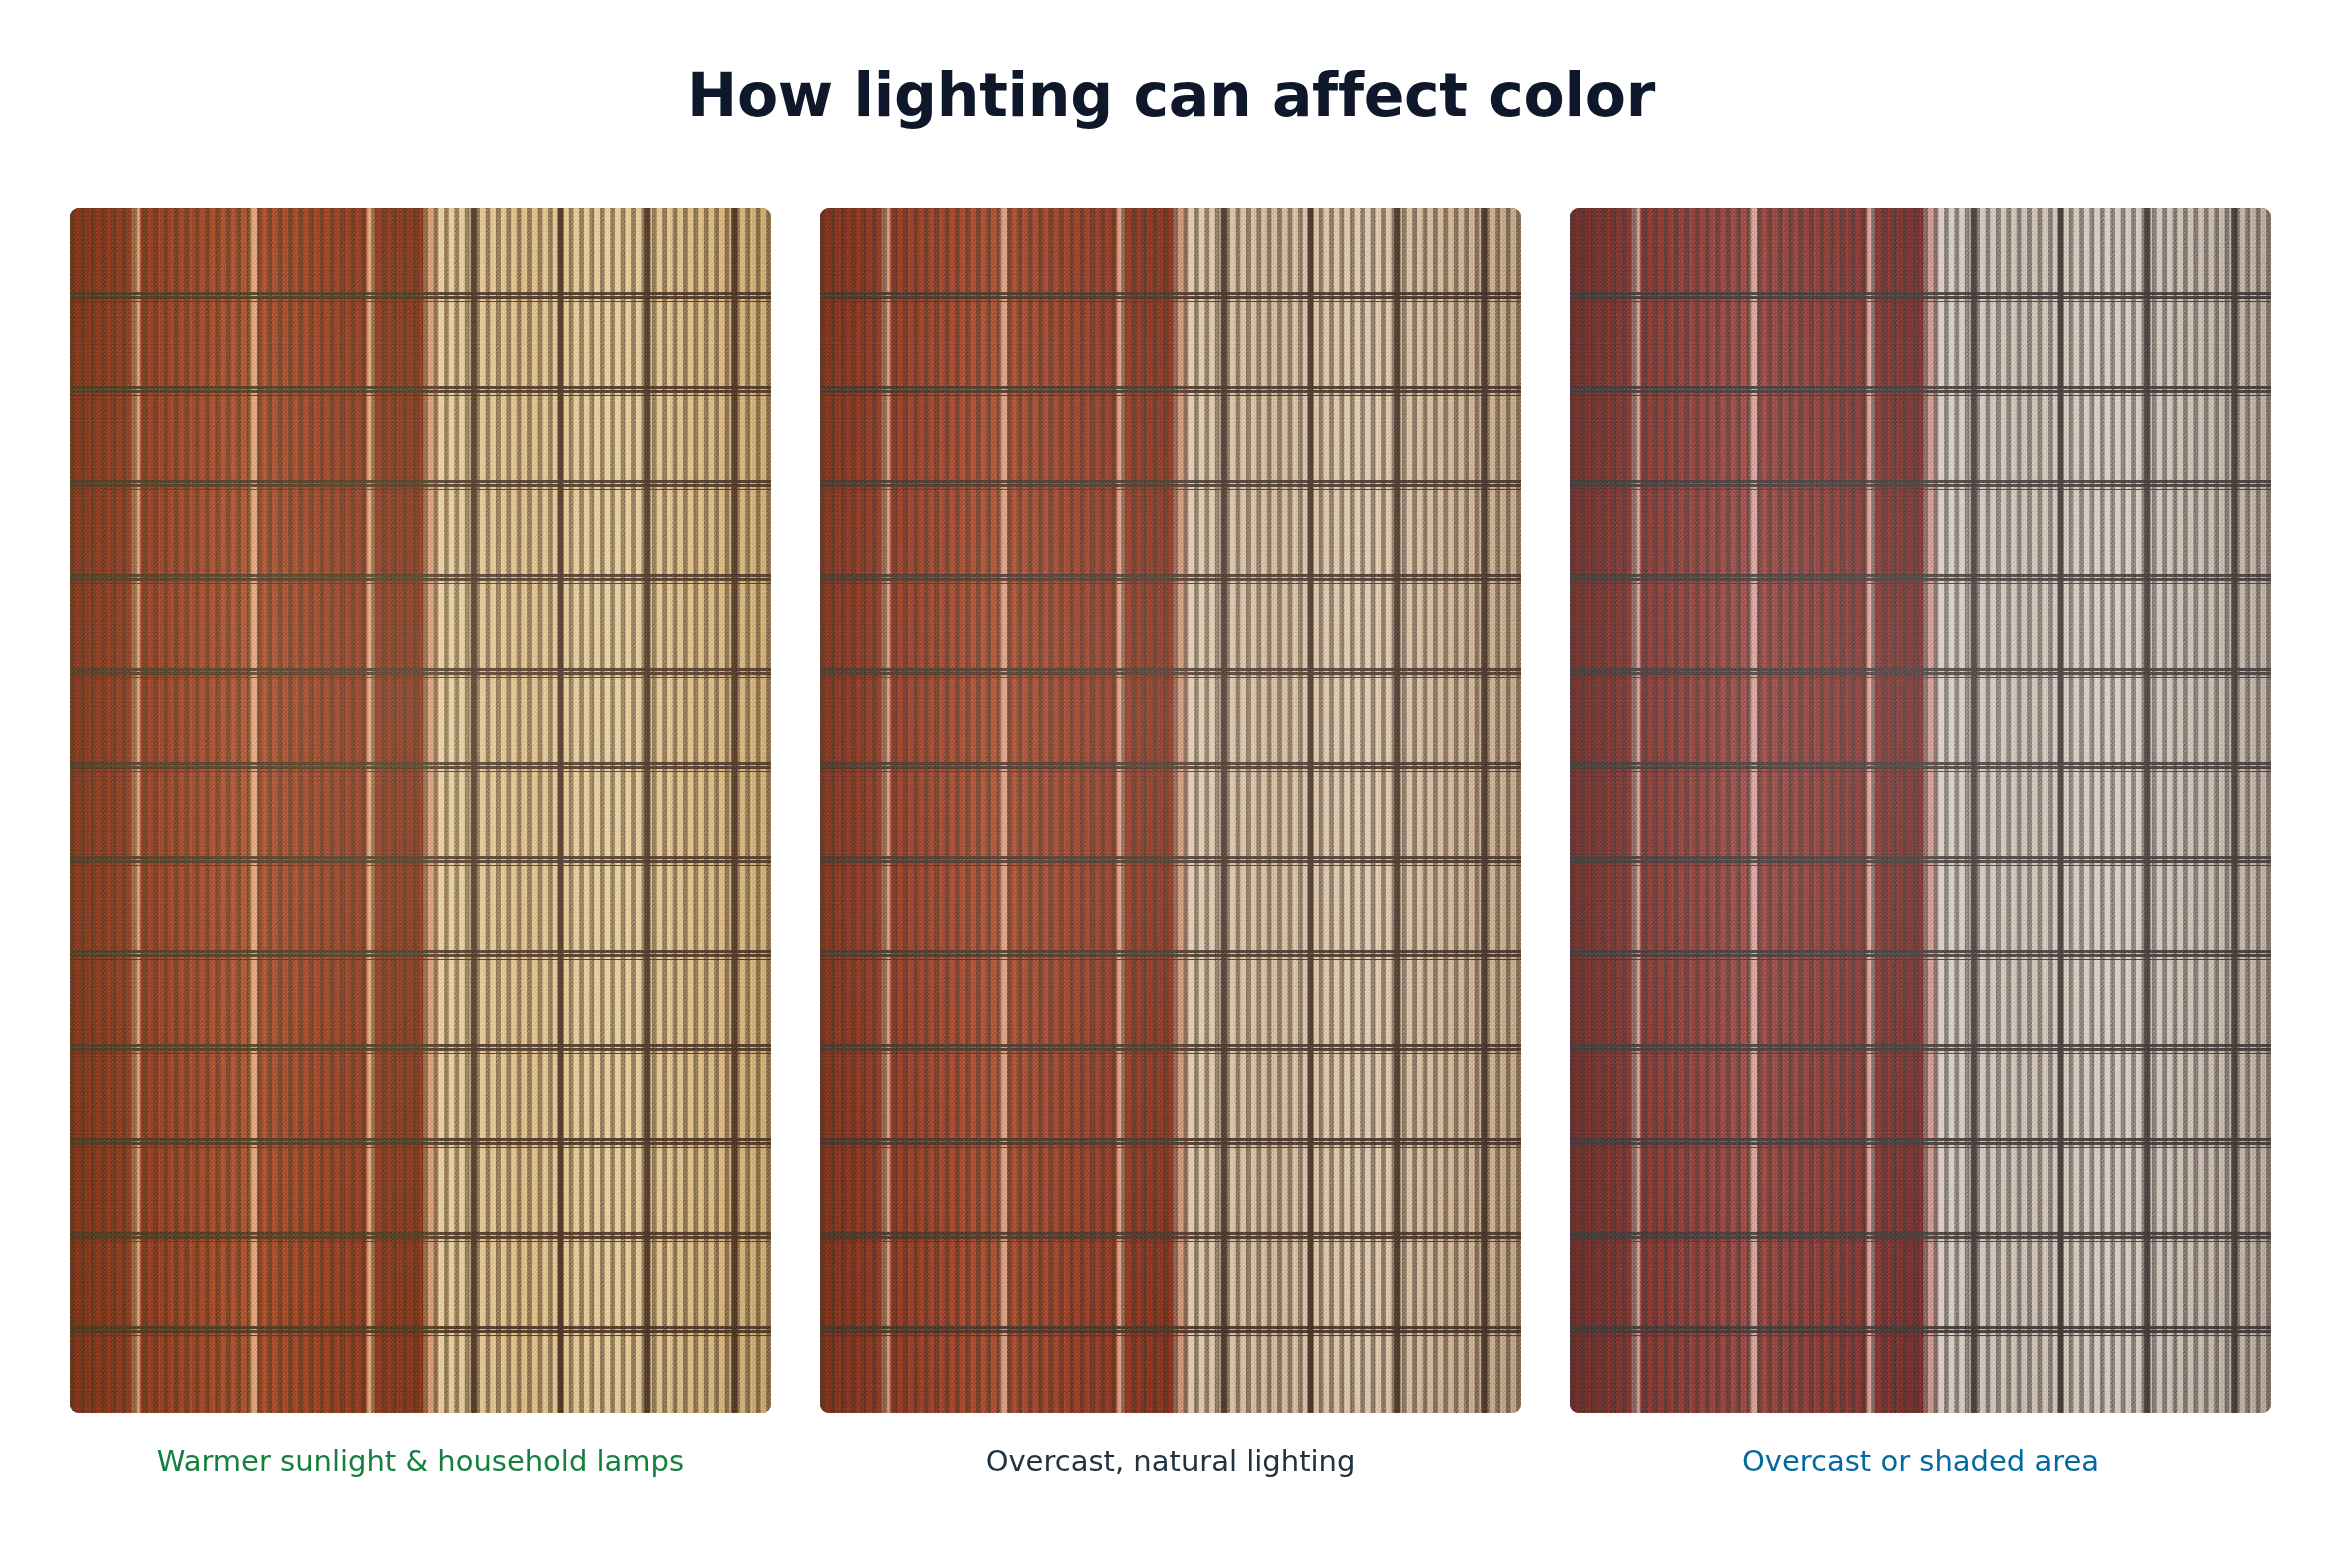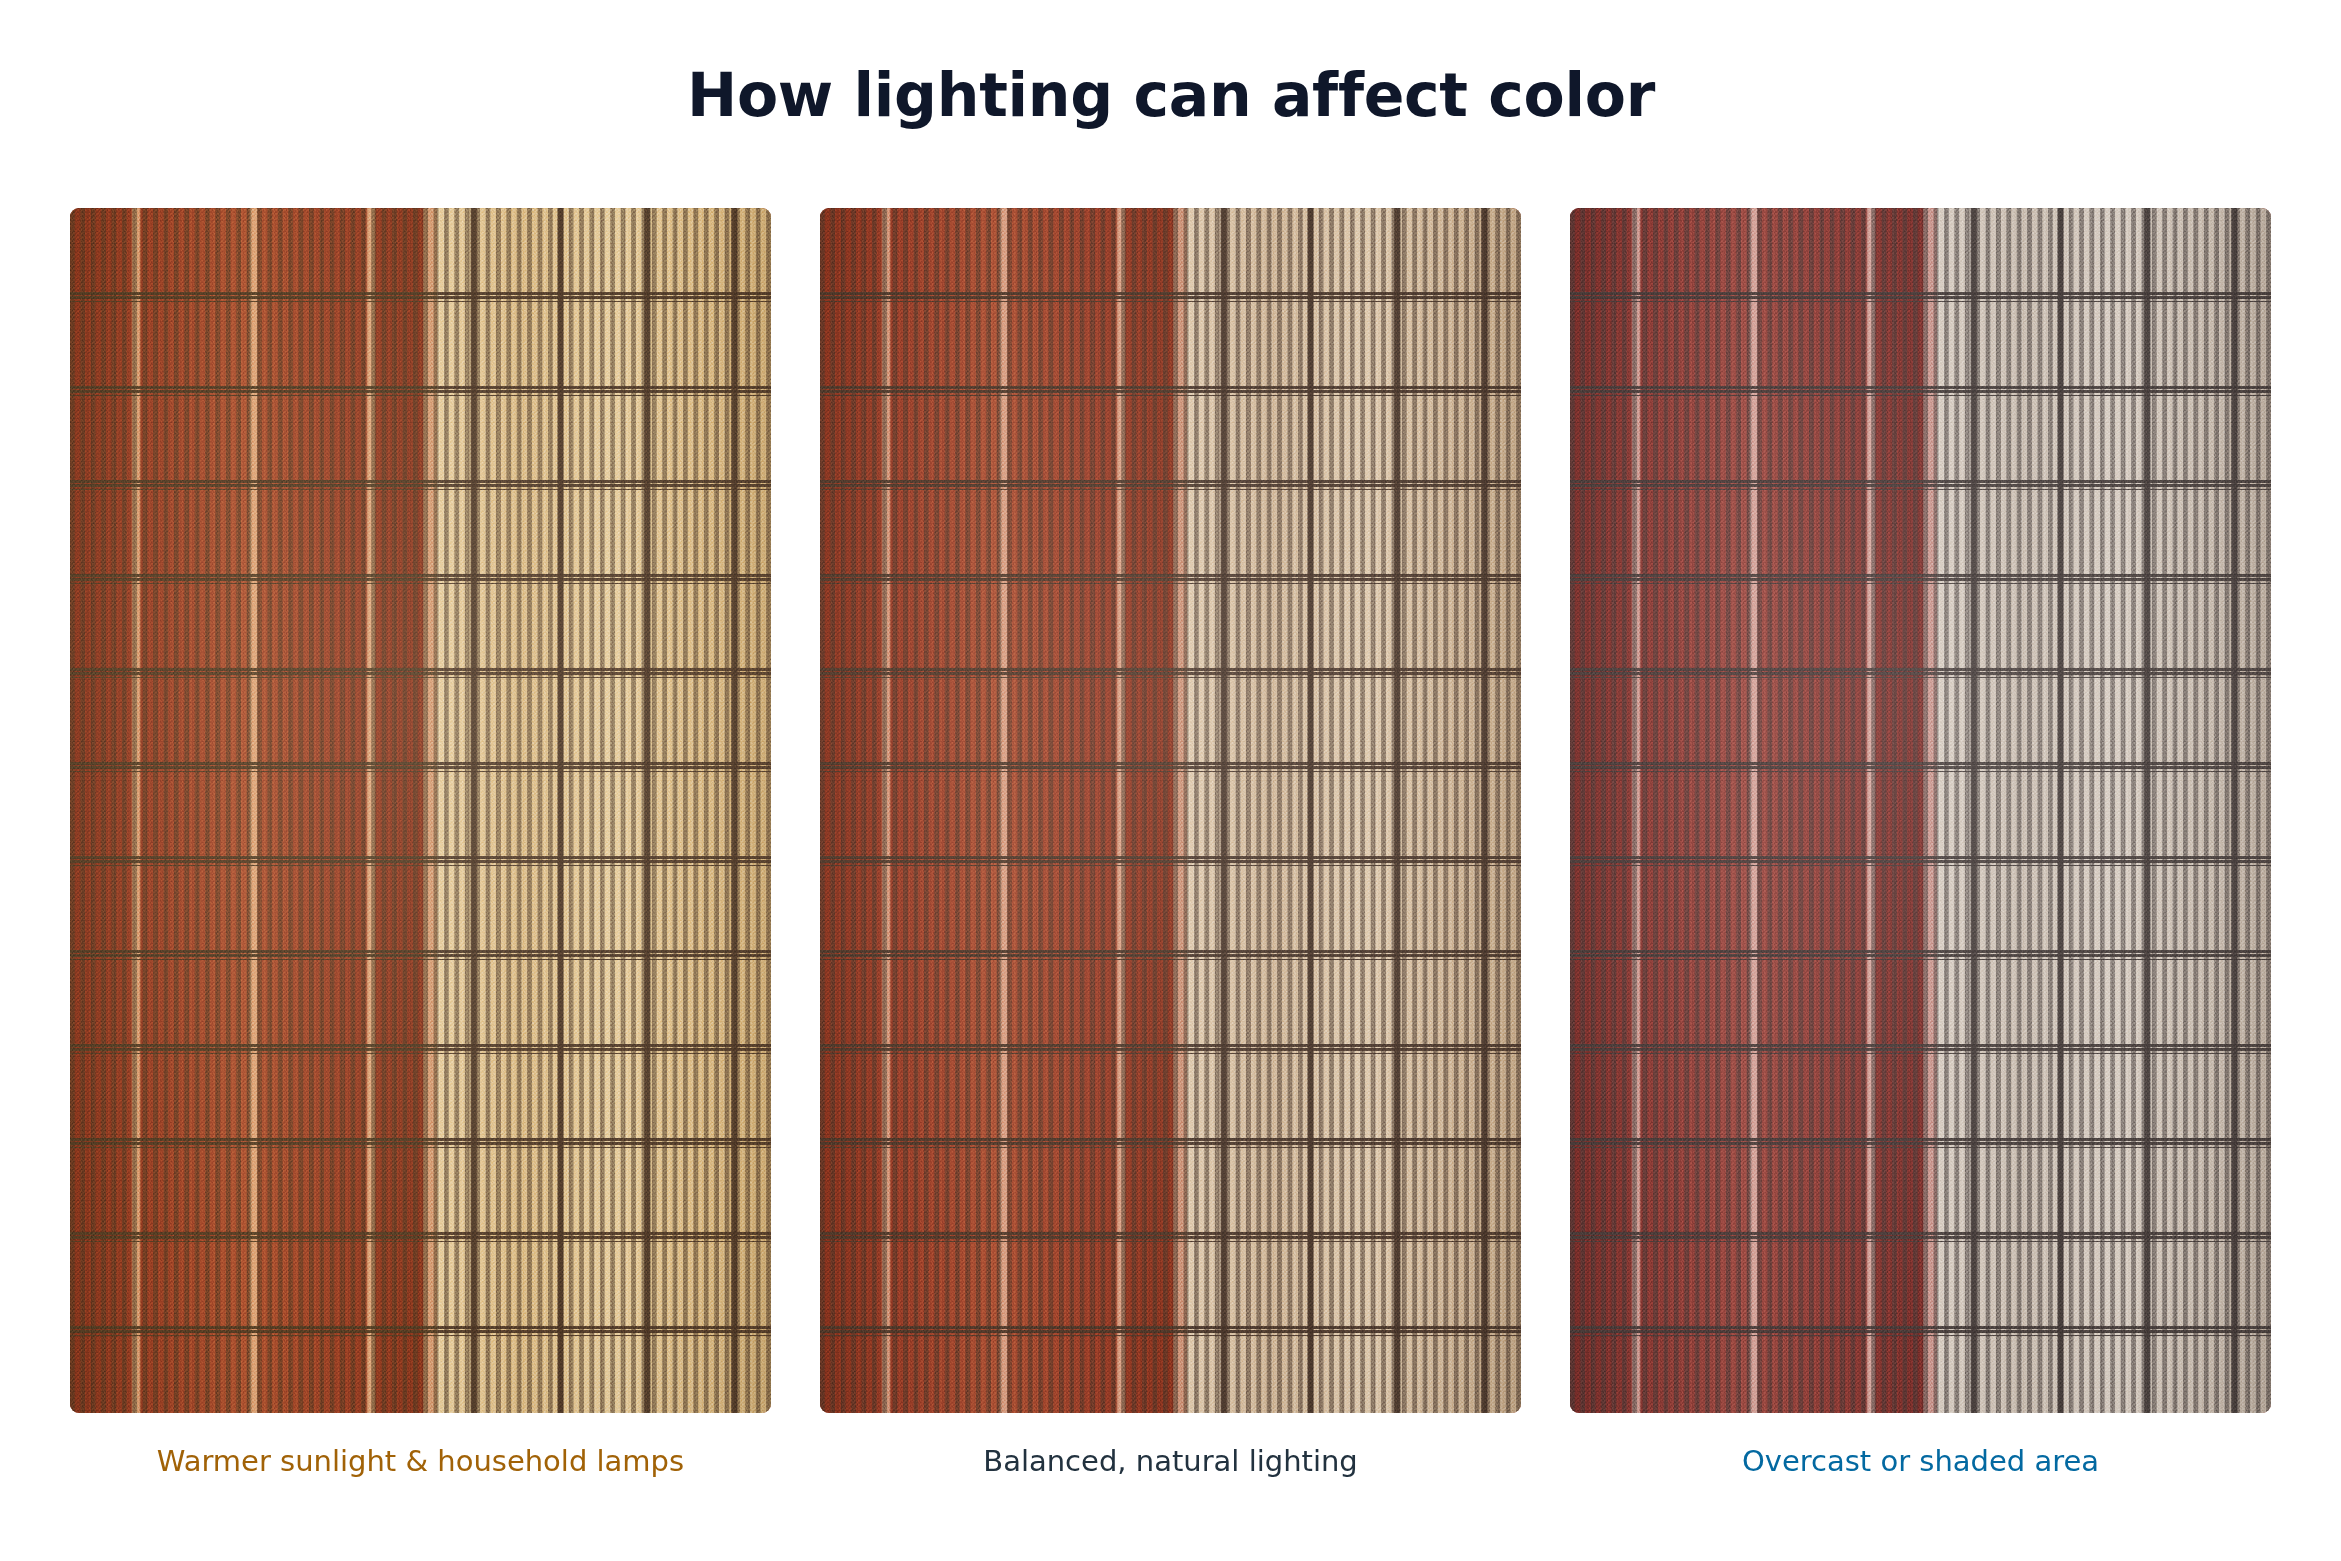--- a/index.html
+++ b/index.html
@@ -127,37 +127,37 @@
         <div class="rug-left" id="sw0-L" style="background: linear-gradient(to right, rgb(134, 52, 27) 0%, rgb(156, 63, 35) 22%, rgb(178, 83, 48) 48%, rgb(156, 63, 35) 74%, rgb(134, 52, 27) 100%); width: 52.4%;"></div>
         <div class="rug-right" id="sw0-R" style="background: linear-gradient(to right, rgb(238, 211, 161) 0%, rgb(226, 192, 135) 26%, rgb(238, 211, 161) 52%, rgb(226, 192, 135) 78%, rgb(210, 174, 116) 100%); width: 47.6%;"></div>
         <div class="rug-left" id="sw0-LV" style="width: 52.4%; background-image: linear-gradient(to right, rgba(0, 0, 0, 0) 0%, rgba(0, 0, 0, 0) 16.7%, rgba(229, 168, 120, 0.97) 17.15%, rgba(229, 168, 120, 0.97) 18.85%, rgba(0, 0, 0, 0) 19.3%, rgba(0, 0, 0, 0) 48.7%, rgba(229, 168, 120, 0.97) 49.15%, rgba(229, 168, 120, 0.97) 50.85%, rgba(0, 0, 0, 0) 51.3%, rgba(0, 0, 0, 0) 80.7%, rgba(229, 168, 120, 0.97) 81.15%, rgba(229, 168, 120, 0.97) 82.85%, rgba(0, 0, 0, 0) 83.3%, rgba(0, 0, 0, 0) 100%), linear-gradient(to right, rgba(0, 0, 0, 0) 0%, rgba(0, 0, 0, 0) 96.2%, rgba(221, 160, 116, 0.98) 96.4%, rgba(221, 160, 116, 0.98) 100%); box-shadow: transparent 0px 0px 0px 0px inset;"></div>
         <div class="rug-right" id="sw0-RV" style="width: 47.6%; background-image: linear-gradient(to right, rgba(0, 0, 0, 0) 0%, rgba(0, 0, 0, 0) 9.9%, rgba(75, 53, 36, 0.93) 10.25%, rgba(75, 53, 36, 0.93) 11.75%, rgba(0, 0, 0, 0) 12.1%, rgba(0, 0, 0, 0) 35.9%, rgba(75, 53, 36, 0.93) 36.25%, rgba(75, 53, 36, 0.93) 37.75%, rgba(0, 0, 0, 0) 38.1%, rgba(0, 0, 0, 0) 61.9%, rgba(75, 53, 36, 0.93) 62.25%, rgba(75, 53, 36, 0.93) 63.75%, rgba(0, 0, 0, 0) 64.1%, rgba(0, 0, 0, 0) 87.9%, rgba(75, 53, 36, 0.93) 88.25%, rgba(75, 53, 36, 0.93) 89.75%, rgba(0, 0, 0, 0) 90.1%, rgba(0, 0, 0, 0) 100%);"></div>
         <div class="rug-base" id="sw0-H" style="background-image: repeating-linear-gradient(to right, rgba(79, 59, 34, 0.55) 0px, rgba(79, 59, 34, 0.55) 4.6px, rgba(0, 0, 0, 0) 4.6px, rgba(0, 0, 0, 0) 10.4px), repeating-linear-gradient(rgba(0, 0, 0, 0) 0px, rgba(0, 0, 0, 0) 84px, rgba(79, 59, 34, 0.92) 84px, rgba(79, 59, 34, 0.92) 87px, rgba(0, 0, 0, 0) 87px, rgba(0, 0, 0, 0) 88px, rgba(79, 59, 34, 0.92) 88px, rgba(79, 59, 34, 0.92) 91px, rgba(0, 0, 0, 0) 91px, rgba(0, 0, 0, 0) 93px, rgba(79, 59, 34, 0.92) 93px, rgba(79, 59, 34, 0.92) 96px, rgba(0, 0, 0, 0) 96px, rgba(0, 0, 0, 0) 94px); background-size: 10.4px 94px, 100% 94px; background-position: 0px 0px, 0px 0px, 0px 0px, 0px 0px; mask-image: none; clip-path: inset(0px 47.6% 0px 0px);"></div>
           <div class="rug-base" style="background-image: repeating-linear-gradient(to right, rgba(75, 53, 36, 0.55) 0px, rgba(75, 53, 36, 0.55) 4.6px, rgba(0, 0, 0, 0) 4.6px, rgba(0, 0, 0, 0) 10.4px), repeating-linear-gradient(rgba(0, 0, 0, 0) 0px, rgba(0, 0, 0, 0) 84px, rgba(75, 53, 36, 0.92) 84px, rgba(75, 53, 36, 0.92) 87px, rgba(0, 0, 0, 0) 87px, rgba(0, 0, 0, 0) 88px, rgba(75, 53, 36, 0.92) 88px, rgba(75, 53, 36, 0.92) 91px, rgba(0, 0, 0, 0) 91px, rgba(0, 0, 0, 0) 93px, rgba(75, 53, 36, 0.92) 93px, rgba(75, 53, 36, 0.92) 96px, rgba(0, 0, 0, 0) 96px, rgba(0, 0, 0, 0) 94px); background-size: 10.4px 94px, 100% 94px; clip-path: inset(0px 0px 0px 52.4%);"></div>
         <div class="pile" id="sw0-P1" style="background-image: repeating-linear-gradient(68deg, rgba(255, 255, 255, 0.3) 0px, rgba(255, 255, 255, 0.3) 0.7px, rgba(0, 0, 0, 0.3) 0.7px, rgba(0, 0, 0, 0.3) 1.3px, rgba(255, 255, 255, 0) 1.3px, rgba(255, 255, 255, 0) 2.3px), repeating-linear-gradient(112deg, rgba(0, 0, 0, 0.33) 0px, rgba(0, 0, 0, 0.33) 0.7px, rgba(255, 255, 255, 0.33) 0.7px, rgba(255, 255, 255, 0.33) 1.4px, rgba(0, 0, 0, 0) 1.4px, rgba(0, 0, 0, 0) 2.7px), repeating-linear-gradient(115deg, rgba(255, 255, 255, 0.24) 0px, rgba(255, 255, 255, 0.24) 0.8px, rgba(0, 0, 0, 0) 0.8px, rgba(0, 0, 0, 0) 3.4px); background-size: 4.6px 4.6px, 3.9px 3.9px, 5.9px 5.9px;"></div>
         <div class="pile2" id="sw0-P2" style="background-image: repeating-linear-gradient(24deg, rgba(255, 255, 255, 0.22) 0px, rgba(255, 255, 255, 0.22) 0.7px, rgba(0, 0, 0, 0.22) 0.7px, rgba(0, 0, 0, 0.22) 1.3px, rgba(255, 255, 255, 0) 1.3px, rgba(255, 255, 255, 0) 2.3px), repeating-linear-gradient(152deg, rgba(0, 0, 0, 0.243) 0px, rgba(0, 0, 0, 0.243) 0.7px, rgba(255, 255, 255, 0.243) 0.7px, rgba(255, 255, 255, 0.243) 1.4px, rgba(0, 0, 0, 0) 1.4px, rgba(0, 0, 0, 0) 2.7px), repeating-linear-gradient(71deg, rgba(255, 255, 255, 0.176) 0px, rgba(255, 255, 255, 0.176) 0.8px, rgba(0, 0, 0, 0) 0.8px, rgba(0, 0, 0, 0) 3.4px); background-size: 3.3px 3.3px, 5.2px 5.2px, 7.2px 7.2px;"></div>
         <div class="vignette" id="sw0-V" style="background: radial-gradient(130% 95% at 50% 42%, rgba(255, 255, 255, 0.1) 0%, rgba(255, 255, 255, 0) 55%, rgba(0, 0, 0, 0.1) 100%);"></div>
       </div>
-      <div class="caption" style="color: #a16207;">Warmer sunlight &amp; household lamps</div>
+      <div class="caption" style="color: #15803d;">Warmer sunlight &amp; household lamps</div>
     </div>
 
     <div class="panel-wrap">
       <div class="swatch" id="sw1">
         <div class="rug-base" id="sw1-base" style="background: rgb(156, 61, 39);"></div>
         <div class="rug-left" id="sw1-L" style="background: linear-gradient(to right, rgb(134, 49, 28) 0%, rgb(156, 61, 39) 22%, rgb(176, 81, 52) 48%, rgb(156, 61, 39) 74%, rgb(134, 49, 28) 100%); width: 52.4%;"></div>
         <div class="rug-right" id="sw1-R" style="background: linear-gradient(to right, rgb(230, 208, 179) 0%, rgb(214, 187, 155) 26%, rgb(230, 208, 179) 52%, rgb(214, 187, 155) 78%, rgb(198, 169, 135) 100%); width: 47.6%;"></div>
         <div class="rug-left" id="sw1-LV" style="width: 52.4%; background-image: linear-gradient(to right, rgba(0, 0, 0, 0) 0%, rgba(0, 0, 0, 0) 16.7%, rgba(224, 162, 131, 0.97) 17.15%, rgba(224, 162, 131, 0.97) 18.85%, rgba(0, 0, 0, 0) 19.3%, rgba(0, 0, 0, 0) 48.7%, rgba(224, 162, 131, 0.97) 49.15%, rgba(224, 162, 131, 0.97) 50.85%, rgba(0, 0, 0, 0) 51.3%, rgba(0, 0, 0, 0) 80.7%, rgba(224, 162, 131, 0.97) 81.15%, rgba(224, 162, 131, 0.97) 82.85%, rgba(0, 0, 0, 0) 83.3%, rgba(0, 0, 0, 0) 100%), linear-gradient(to right, rgba(0, 0, 0, 0) 0%, rgba(0, 0, 0, 0) 96.2%, rgba(212, 151, 122, 0.98) 96.4%, rgba(212, 151, 122, 0.98) 100%); box-shadow: transparent 0px 0px 0px 0px inset;"></div>
         <div class="rug-right" id="sw1-RV" style="width: 47.6%; background-image: linear-gradient(to right, rgba(0, 0, 0, 0) 0%, rgba(0, 0, 0, 0) 9.9%, rgba(70, 51, 40, 0.93) 10.25%, rgba(70, 51, 40, 0.93) 11.75%, rgba(0, 0, 0, 0) 12.1%, rgba(0, 0, 0, 0) 35.9%, rgba(70, 51, 40, 0.93) 36.25%, rgba(70, 51, 40, 0.93) 37.75%, rgba(0, 0, 0, 0) 38.1%, rgba(0, 0, 0, 0) 61.9%, rgba(70, 51, 40, 0.93) 62.25%, rgba(70, 51, 40, 0.93) 63.75%, rgba(0, 0, 0, 0) 64.1%, rgba(0, 0, 0, 0) 87.9%, rgba(70, 51, 40, 0.93) 88.25%, rgba(70, 51, 40, 0.93) 89.75%, rgba(0, 0, 0, 0) 90.1%, rgba(0, 0, 0, 0) 100%);"></div>
         <div class="rug-base" id="sw1-H" style="background-image: repeating-linear-gradient(to right, rgba(74, 55, 41, 0.55) 0px, rgba(74, 55, 41, 0.55) 4.6px, rgba(0, 0, 0, 0) 4.6px, rgba(0, 0, 0, 0) 10.4px), repeating-linear-gradient(rgba(0, 0, 0, 0) 0px, rgba(0, 0, 0, 0) 84px, rgba(74, 55, 41, 0.92) 84px, rgba(74, 55, 41, 0.92) 87px, rgba(0, 0, 0, 0) 87px, rgba(0, 0, 0, 0) 88px, rgba(74, 55, 41, 0.92) 88px, rgba(74, 55, 41, 0.92) 91px, rgba(0, 0, 0, 0) 91px, rgba(0, 0, 0, 0) 93px, rgba(74, 55, 41, 0.92) 93px, rgba(74, 55, 41, 0.92) 96px, rgba(0, 0, 0, 0) 96px, rgba(0, 0, 0, 0) 94px); background-size: 10.4px 94px, 100% 94px; background-position: 0px 0px, 0px 0px, 0px 0px, 0px 0px; mask-image: none; clip-path: inset(0px 47.6% 0px 0px);"></div>
           <div class="rug-base" style="background-image: repeating-linear-gradient(to right, rgba(70, 51, 40, 0.55) 0px, rgba(70, 51, 40, 0.55) 4.6px, rgba(0, 0, 0, 0) 4.6px, rgba(0, 0, 0, 0) 10.4px), repeating-linear-gradient(rgba(0, 0, 0, 0) 0px, rgba(0, 0, 0, 0) 84px, rgba(70, 51, 40, 0.92) 84px, rgba(70, 51, 40, 0.92) 87px, rgba(0, 0, 0, 0) 87px, rgba(0, 0, 0, 0) 88px, rgba(70, 51, 40, 0.92) 88px, rgba(70, 51, 40, 0.92) 91px, rgba(0, 0, 0, 0) 91px, rgba(0, 0, 0, 0) 93px, rgba(70, 51, 40, 0.92) 93px, rgba(70, 51, 40, 0.92) 96px, rgba(0, 0, 0, 0) 96px, rgba(0, 0, 0, 0) 94px); background-size: 10.4px 94px, 100% 94px; clip-path: inset(0px 0px 0px 52.4%);"></div>
         <div class="pile" id="sw1-P1" style="background-image: repeating-linear-gradient(68deg, rgba(255, 255, 255, 0.3) 0px, rgba(255, 255, 255, 0.3) 0.7px, rgba(0, 0, 0, 0.3) 0.7px, rgba(0, 0, 0, 0.3) 1.3px, rgba(255, 255, 255, 0) 1.3px, rgba(255, 255, 255, 0) 2.3px), repeating-linear-gradient(112deg, rgba(0, 0, 0, 0.33) 0px, rgba(0, 0, 0, 0.33) 0.7px, rgba(255, 255, 255, 0.33) 0.7px, rgba(255, 255, 255, 0.33) 1.4px, rgba(0, 0, 0, 0) 1.4px, rgba(0, 0, 0, 0) 2.7px), repeating-linear-gradient(115deg, rgba(255, 255, 255, 0.24) 0px, rgba(255, 255, 255, 0.24) 0.8px, rgba(0, 0, 0, 0) 0.8px, rgba(0, 0, 0, 0) 3.4px); background-size: 4.6px 4.6px, 3.9px 3.9px, 5.9px 5.9px;"></div>
         <div class="pile2" id="sw1-P2" style="background-image: repeating-linear-gradient(24deg, rgba(255, 255, 255, 0.22) 0px, rgba(255, 255, 255, 0.22) 0.7px, rgba(0, 0, 0, 0.22) 0.7px, rgba(0, 0, 0, 0.22) 1.3px, rgba(255, 255, 255, 0) 1.3px, rgba(255, 255, 255, 0) 2.3px), repeating-linear-gradient(152deg, rgba(0, 0, 0, 0.243) 0px, rgba(0, 0, 0, 0.243) 0.7px, rgba(255, 255, 255, 0.243) 0.7px, rgba(255, 255, 255, 0.243) 1.4px, rgba(0, 0, 0, 0) 1.4px, rgba(0, 0, 0, 0) 2.7px), repeating-linear-gradient(71deg, rgba(255, 255, 255, 0.176) 0px, rgba(255, 255, 255, 0.176) 0.8px, rgba(0, 0, 0, 0) 0.8px, rgba(0, 0, 0, 0) 3.4px); background-size: 3.3px 3.3px, 5.2px 5.2px, 7.2px 7.2px;"></div>
         <div class="vignette" id="sw1-V" style="background: radial-gradient(130% 95% at 50% 42%, rgba(255, 255, 255, 0.1) 0%, rgba(255, 255, 255, 0) 55%, rgba(0, 0, 0, 0.1) 100%);"></div>
       </div>
-      <div class="caption" style="color: rgb(34, 50, 63);">Balanced, natural lighting</div>
+      <div class="caption" style="color: rgb(34, 50, 63);">Overcast, natural lighting</div>
     </div>
 
     <div class="panel-wrap">
       <div class="swatch" id="sw2">
         <div class="rug-base" id="sw2-base" style="background: rgb(141, 58, 52);"></div>
         <div class="rug-left" id="sw2-L" style="background: linear-gradient(to right, rgb(118, 44, 40) 0%, rgb(141, 58, 52) 22%, rgb(160, 75, 67) 48%, rgb(141, 58, 52) 74%, rgb(118, 44, 40) 100%); width: 52.4%;"></div>
         <div class="rug-right" id="sw2-R" style="background: linear-gradient(to right, rgb(222, 211, 200) 0%, rgb(207, 194, 181) 26%, rgb(222, 211, 200) 52%, rgb(207, 194, 181) 78%, rgb(189, 174, 159) 100%); width: 47.6%;"></div>
         <div class="rug-left" id="sw2-LV" style="width: 52.4%; background-image: linear-gradient(to right, rgba(0, 0, 0, 0) 0%, rgba(0, 0, 0, 0) 16.7%, rgba(219, 167, 157, 0.97) 17.15%, rgba(219, 167, 157, 0.97) 18.85%, rgba(0, 0, 0, 0) 19.3%, rgba(0, 0, 0, 0) 48.7%, rgba(219, 167, 157, 0.97) 49.15%, rgba(219, 167, 157, 0.97) 50.85%, rgba(0, 0, 0, 0) 51.3%, rgba(0, 0, 0, 0) 80.7%, rgba(219, 167, 157, 0.97) 81.15%, rgba(219, 167, 157, 0.97) 82.85%, rgba(0, 0, 0, 0) 83.3%, rgba(0, 0, 0, 0) 100%), linear-gradient(to right, rgba(0, 0, 0, 0) 0%, rgba(0, 0, 0, 0) 96.2%, rgba(209, 155, 146, 0.98) 96.4%, rgba(209, 155, 146, 0.98) 100%); box-shadow: transparent 0px 0px 0px 0px inset;"></div>
         <div class="rug-right" id="sw2-RV" style="width: 47.6%; background-image: linear-gradient(to right, rgba(0, 0, 0, 0) 0%, rgba(0, 0, 0, 0) 9.9%, rgba(65, 56, 54, 0.93) 10.25%, rgba(65, 56, 54, 0.93) 11.75%, rgba(0, 0, 0, 0) 12.1%, rgba(0, 0, 0, 0) 35.9%, rgba(65, 56, 54, 0.93) 36.25%, rgba(65, 56, 54, 0.93) 37.75%, rgba(0, 0, 0, 0) 38.1%, rgba(0, 0, 0, 0) 61.9%, rgba(65, 56, 54, 0.93) 62.25%, rgba(65, 56, 54, 0.93) 63.75%, rgba(0, 0, 0, 0) 64.1%, rgba(0, 0, 0, 0) 87.9%, rgba(65, 56, 54, 0.93) 88.25%, rgba(65, 56, 54, 0.93) 89.75%, rgba(0, 0, 0, 0) 90.1%, rgba(0, 0, 0, 0) 100%);"></div>
         <div class="rug-base" id="sw2-H" style="background-image: repeating-linear-gradient(to right, rgba(69, 58, 56, 0.55) 0px, rgba(69, 58, 56, 0.55) 4.6px, rgba(0, 0, 0, 0) 4.6px, rgba(0, 0, 0, 0) 10.4px), repeating-linear-gradient(rgba(0, 0, 0, 0) 0px, rgba(0, 0, 0, 0) 84px, rgba(69, 58, 56, 0.92) 84px, rgba(69, 58, 56, 0.92) 87px, rgba(0, 0, 0, 0) 87px, rgba(0, 0, 0, 0) 88px, rgba(69, 58, 56, 0.92) 88px, rgba(69, 58, 56, 0.92) 91px, rgba(0, 0, 0, 0) 91px, rgba(0, 0, 0, 0) 93px, rgba(69, 58, 56, 0.92) 93px, rgba(69, 58, 56, 0.92) 96px, rgba(0, 0, 0, 0) 96px, rgba(0, 0, 0, 0) 94px); background-size: 10.4px 94px, 100% 94px; background-position: 0px 0px, 0px 0px, 0px 0px, 0px 0px; mask-image: none; clip-path: inset(0px 47.6% 0px 0px);"></div>

